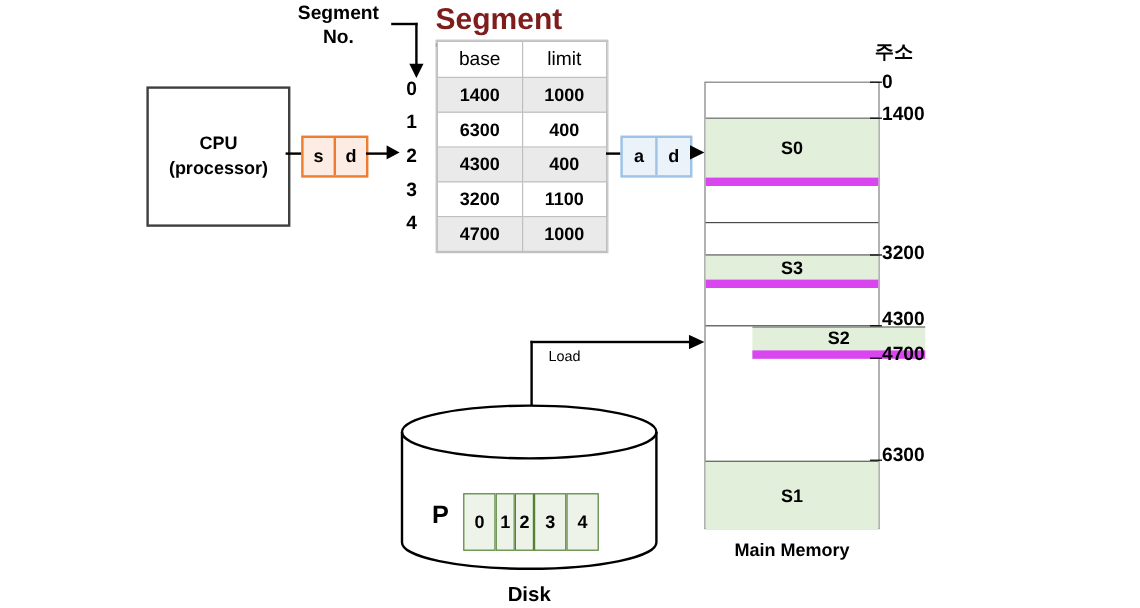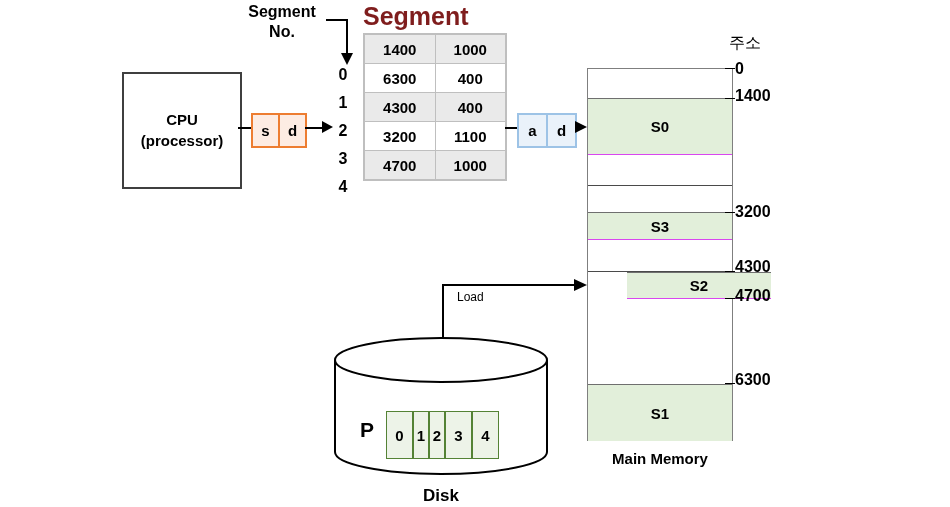--- a/index.html
+++ b/index.html
@@ -47,29 +47,29 @@
            font-size:16px;font-weight:700;}
 
   
   #segno-label{left:234px;top:2px;width:96px;text-align:center;
                font-size:16px;font-weight:700;line-height:1.25;}
 
   
   #mem{left:587px;top:68px;width:146px;height:373px;border:1px solid #7f7f7f;
        box-sizing:border-box;background:#fff;}
   .mem-seg{position:absolute;left:0;width:144px;box-sizing:border-box;
-           border-top:1px solid #6f6f6f;border-bottom:1px solid #d946ef;
+           border-top:1px solid #6f6f6f;border-bottom:7px solid #d946ef;
            display:flex;align-items:center;justify-content:center;
            font-size:15px;font-weight:600;background:#E2EFDA;}
   .mem-div{position:absolute;left:0;width:144px;height:0;border-top:1px solid #4a4a4a;}
   #mem-caption{left:587px;top:450px;width:146px;text-align:center;
                font-size:15px;font-weight:700;}
 
   
-  #addr-title{left:729px;top:33px;font-size:16px;font-weight:400;}
+  #addr-title{left:729px;top:33px;font-size:16px;font-weight:700;}
   .addr{position:absolute;left:735px;font-size:16px;font-weight:700;}
   .tick{position:absolute;left:725px;width:10px;height:1px;background:#000;}
 
   
   #disk-wrap{left:333px;top:336px;width:216px;height:146px;}
   #disk-caption{left:333px;top:486px;width:216px;text-align:center;
                 font-size:17px;font-weight:700;}
   #disk-P{left:360px;top:418px;font-size:21px;font-weight:700;}
   #disk-blocks{left:386px;top:411px;height:48px;display:flex;}
   #disk-blocks .blk{border:1px solid #548235;background:#EDF3E8;box-sizing:border-box;
@@ -111,20 +111,24 @@
 
 <div class="seg-idx" style="top:66px;">0</div>
 <div class="seg-idx" style="top:94px;">1</div>
 <div class="seg-idx" style="top:122px;">2</div>
 <div class="seg-idx" style="top:150px;">3</div>
 <div class="seg-idx" style="top:178px;">4</div>
 
 <div class="abs" id="seg-table">
   <table>
     <tbody>
+        <tr>
+      <th>base</th>
+      <th>limit</th>
+    </tr>
     <tr class="shade">
       <td>1400</td>
       <td>1000</td>
     </tr>
     <tr>
       <td>6300</td>
       <td>400</td>
     </tr>
     <tr class="shade">
       <td>4300</td>

